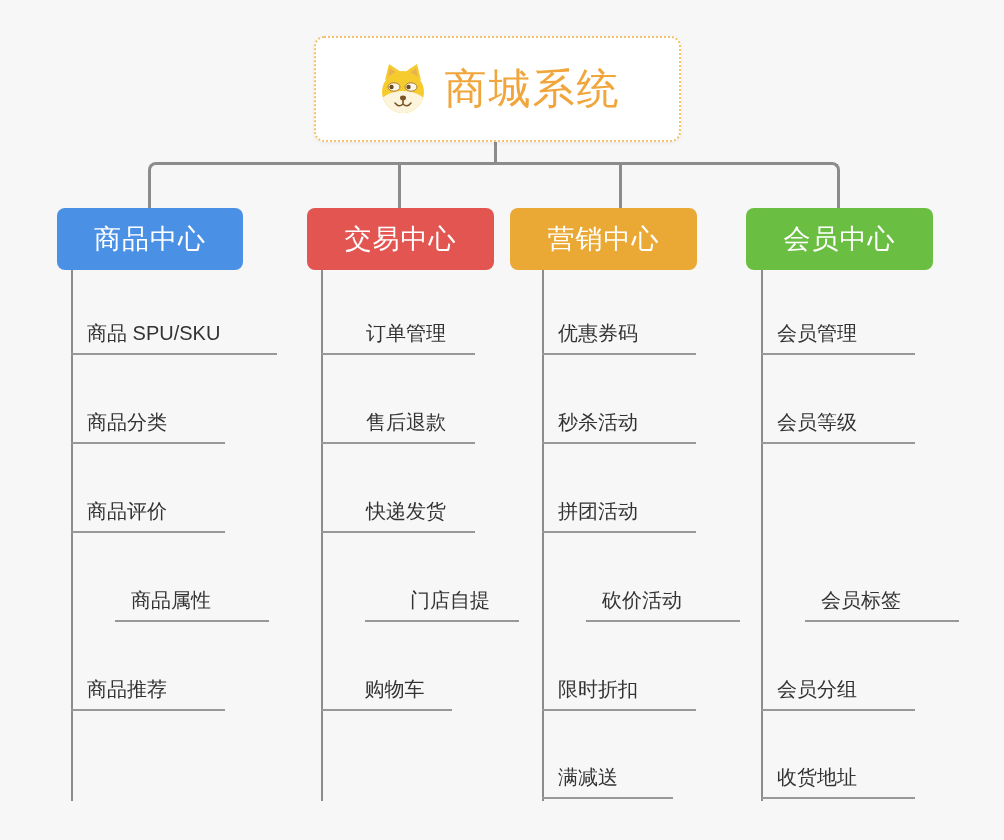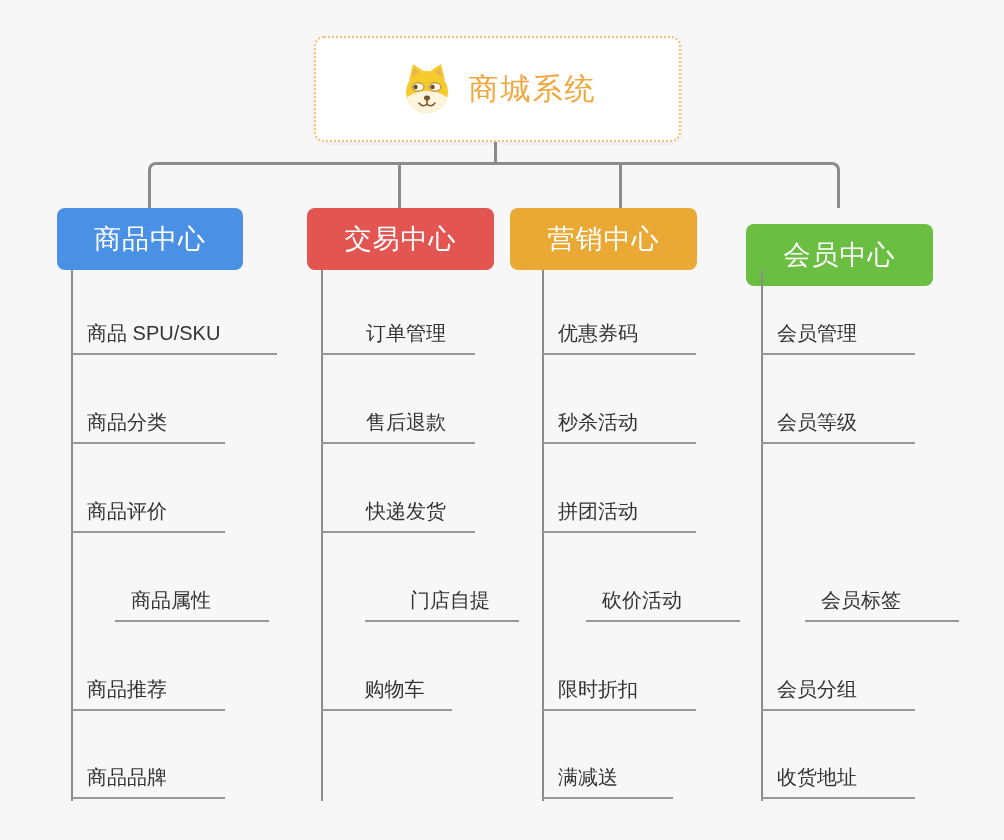--- a/index.html
+++ b/index.html
@@ -18,21 +18,21 @@
     position:absolute;
     left:314px;top:36px;width:367px;height:106px;
     box-sizing:border-box;
     background:#ffffff;
     border:2px dotted #f3c06b;
     border-radius:10px;
     box-shadow:0 1px 4px rgba(0,0,0,0.06);
     display:flex;align-items:center;justify-content:center;
   }
   .root-title{
-    font-size:30px;
+    font-size:42px;
     letter-spacing:2px;
     color:#f0a63c;
     margin-left:14px;
     white-space:nowrap;
   }
   .doge{width:56px;height:54px;display:block;}
   
   .line{position:absolute;background:#8c8c8c;}
   .trunk{left:494px;top:140px;width:3px;height:24px;}
   .bracket{
@@ -53,21 +53,21 @@
     border-radius:8px;
     display:flex;align-items:center;justify-content:center;
     color:#ffffff;
     font-size:27px;
     letter-spacing:1px;
     cursor:default;
   }
   .bb0{left:57px;width:186px;}
   .bb1{left:307px;width:187px;}
   .bb2{left:510px;width:187px;}
-  .bb3{left:746px;width:187px;margin-top:16px;}
+  .bb3{left:746px;width:187px;}
   
   .spine{top:270px;width:2px;height:531px;}
   .sp0{left:71px;}
   .sp1{left:321px;}
   .sp2{left:542px;}
   .sp3{left:761px;}
   .leaf{
     position:absolute;
     height:46px;
     box-sizing:border-box;
@@ -155,23 +155,20 @@
     </div>
   <div class="leaf c0 r2 lw">
       <span>商品评价</span>
     </div>
   <div class="leaf c0 r3 lw">
       <span>商品属性</span>
     </div>
   <div class="leaf c0 r4 lw">
       <span>商品推荐</span>
     </div>
-  <div class="leaf c0 r5 lw">
-      <span>商品品牌</span>
-    </div>
 
   <div class="leaf c1 r0 lw">
       <span>订单管理</span>
     </div>
   <div class="leaf c1 r1 lw">
       <span>售后退款</span>
     </div>
   <div class="leaf c1 r2 lw">
       <span>快递发货</span>
     </div>

